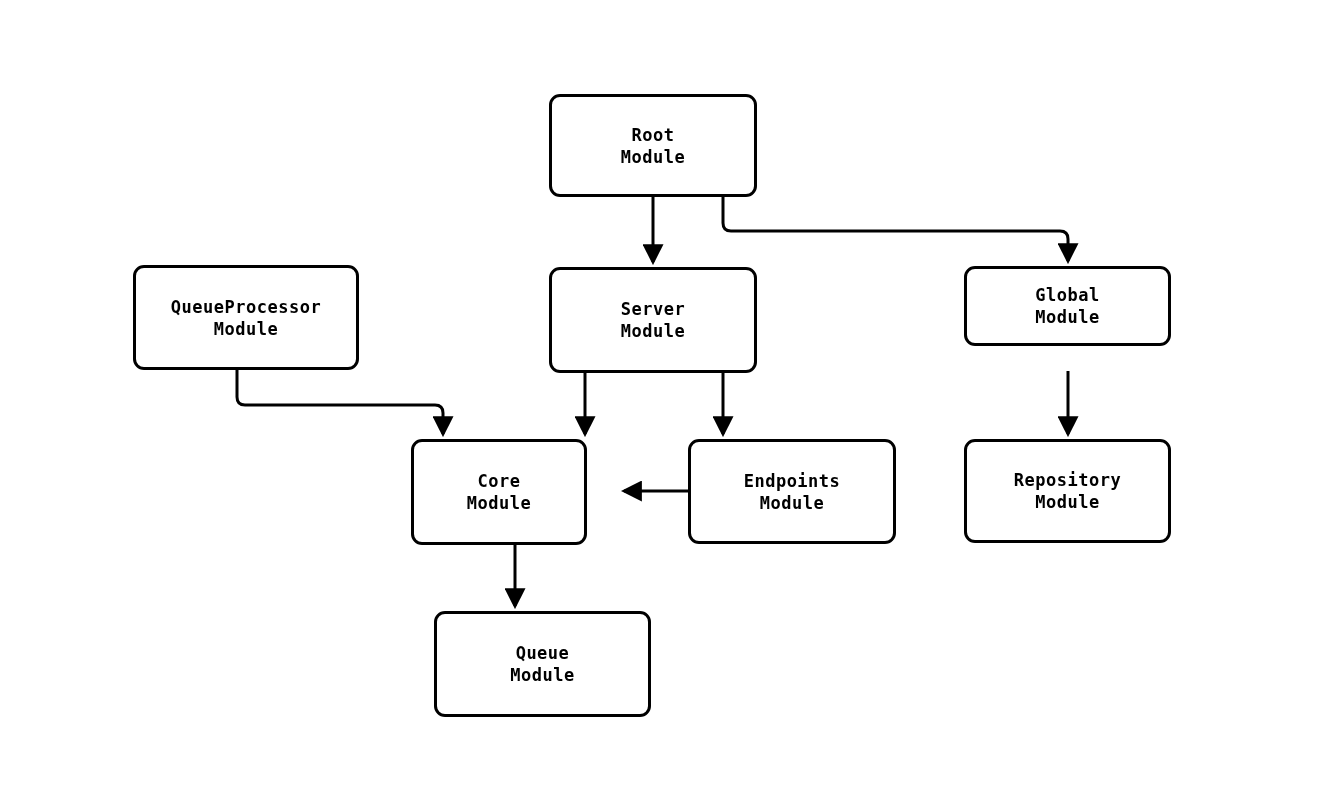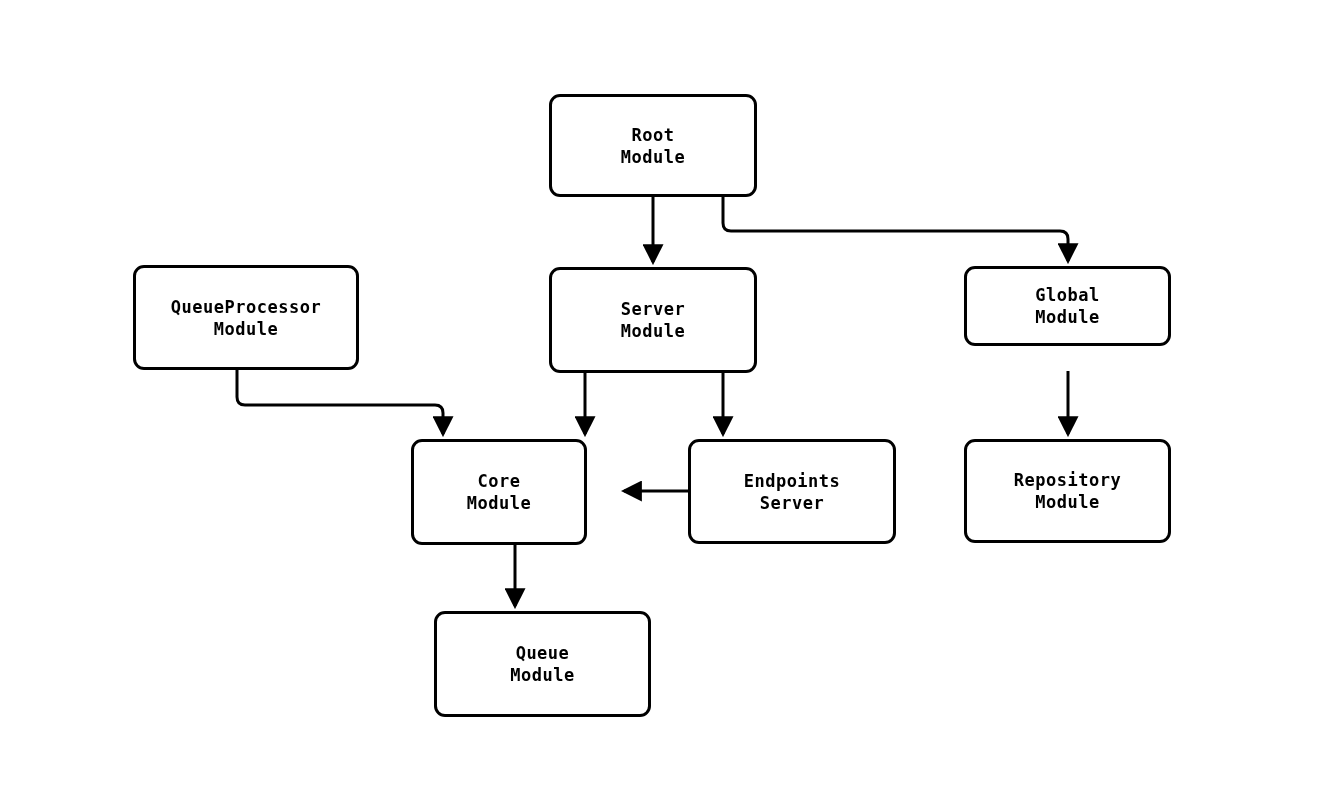--- a/index.html
+++ b/index.html
@@ -75,21 +75,21 @@
   <div class="node" style="left:549px; top:267px; width:208px; height:106px;">Server
 Module</div>
 
   <div class="node" style="left:964px; top:266px; width:207px; height:80px;">Global
 Module</div>
 
   <div class="node" style="left:411px; top:439px; width:176px; height:106px;">Core
 Module</div>
 
   <div class="node" style="left:688px; top:439px; width:208px; height:105px;">Endpoints
-Server</div>
+Module</div>
 
   <div class="node" style="left:964px; top:439px; width:207px; height:104px;">Repository
 Module</div>
 
   <div class="node" style="left:424px; top:611px; width:217px; height:106px;margin-left:10px;">Queue
 Module</div>
 
 </div>
 
 </body></html>

